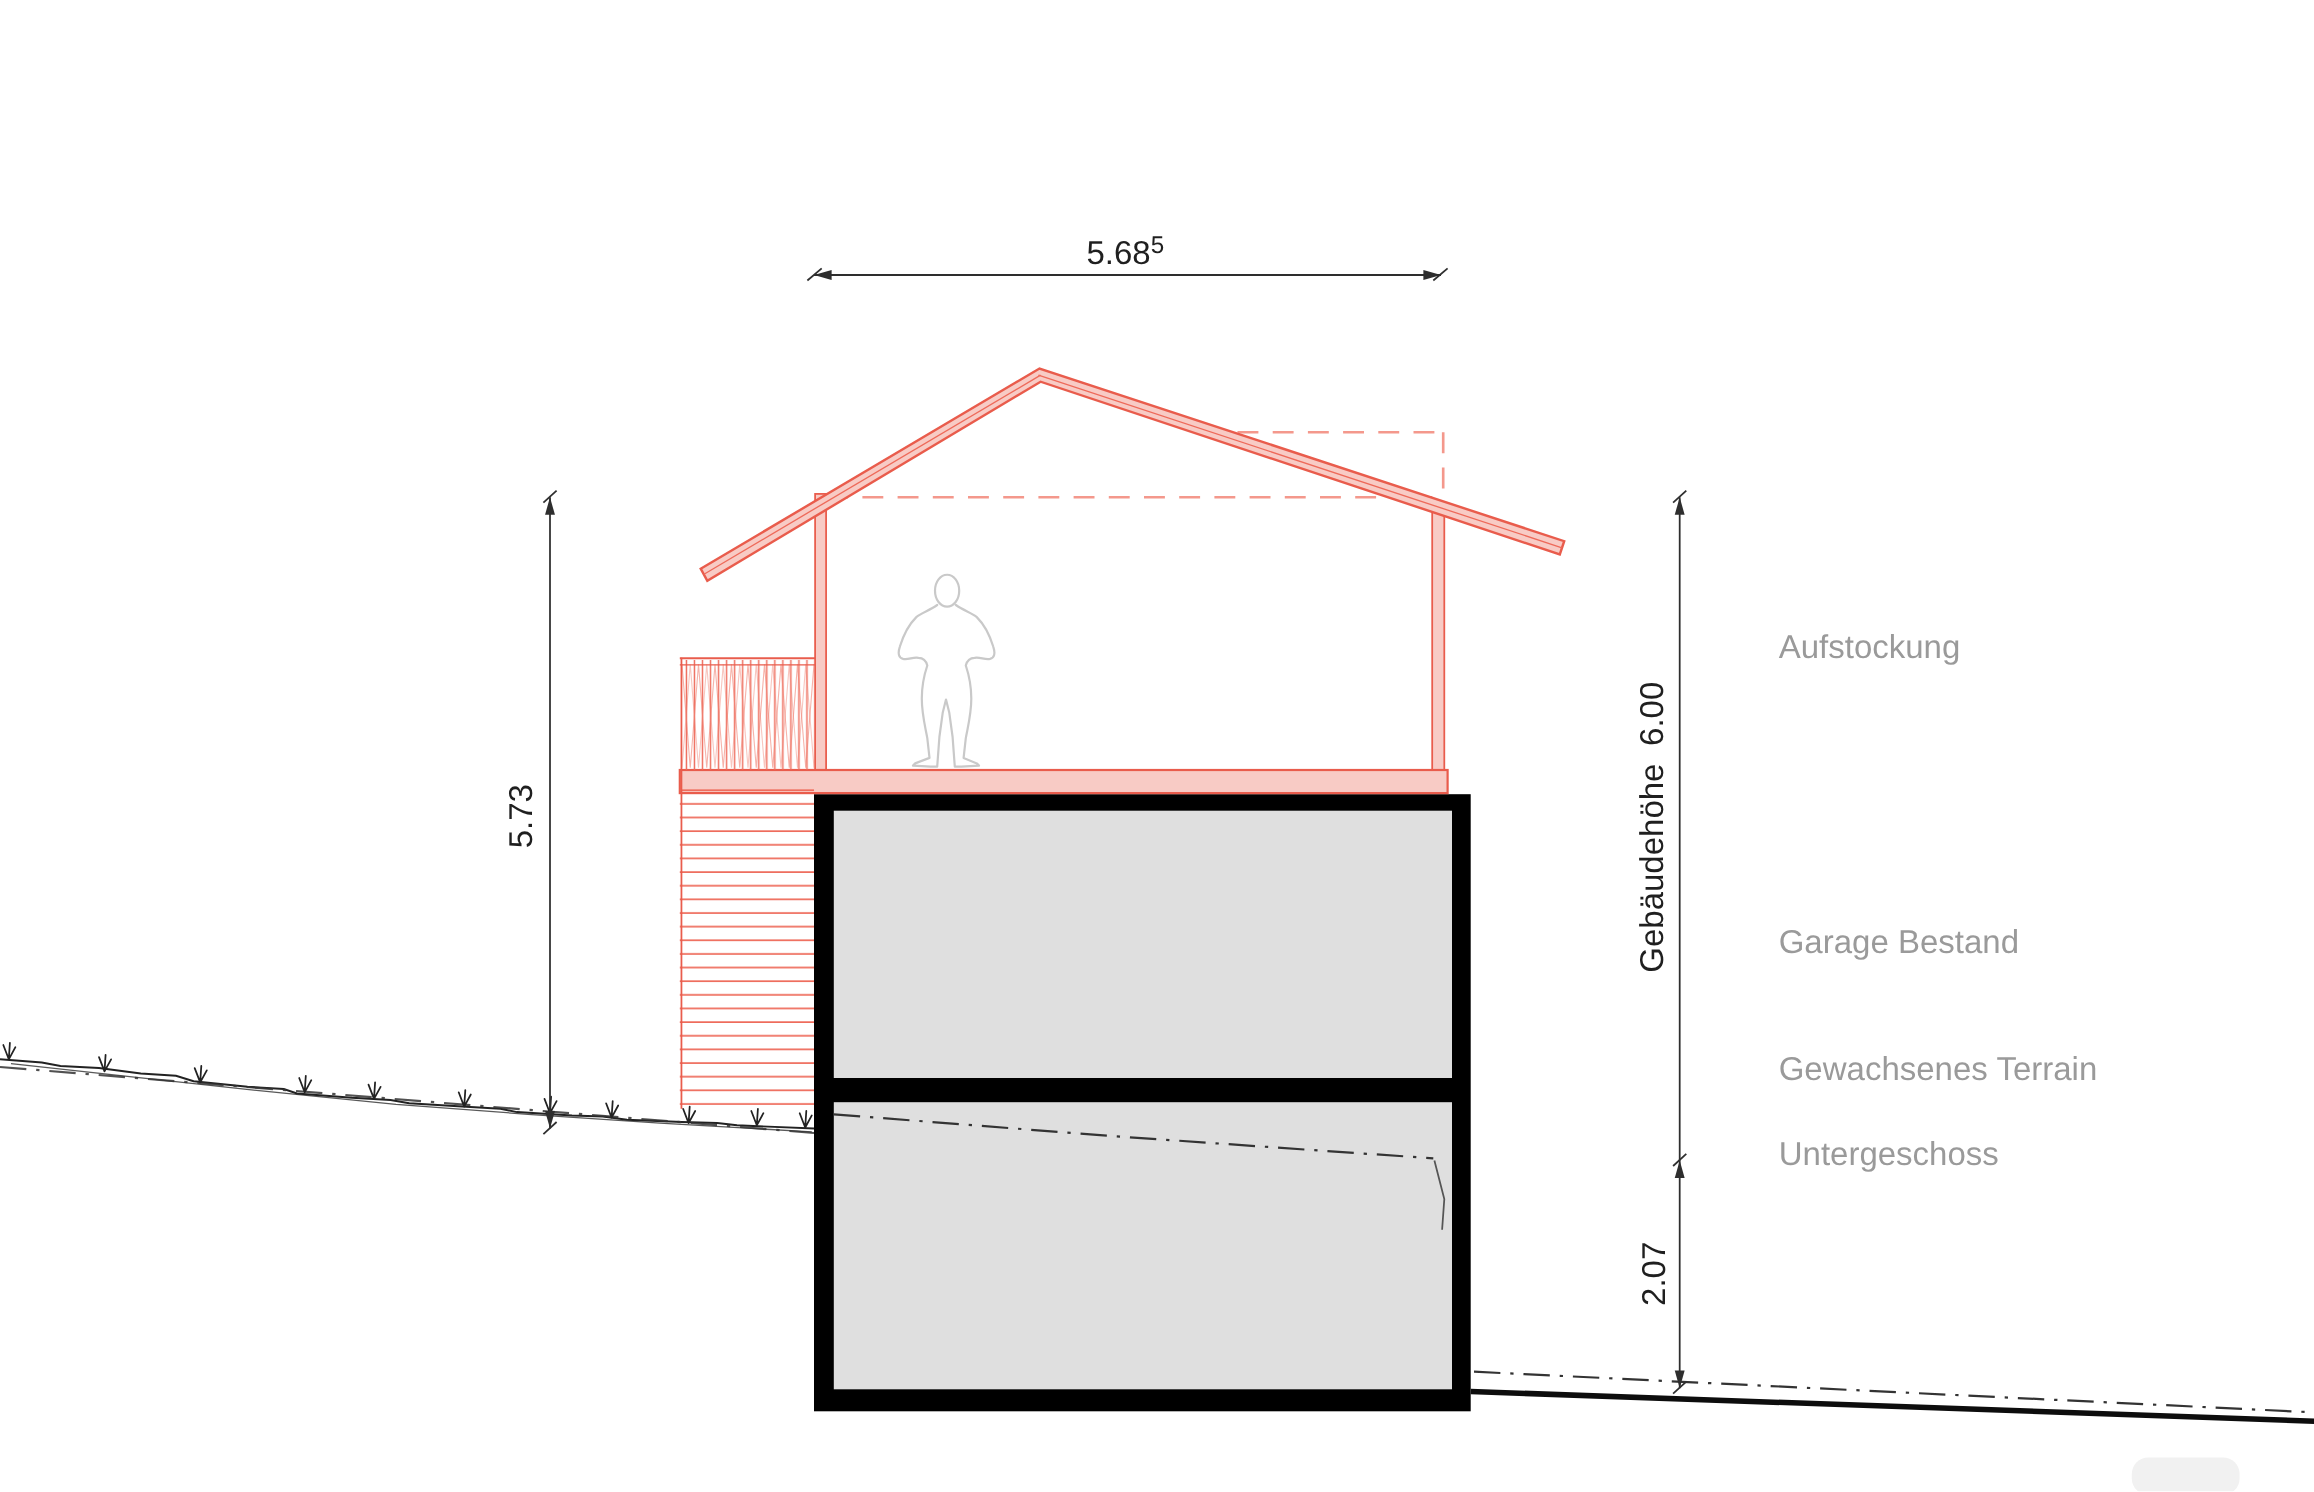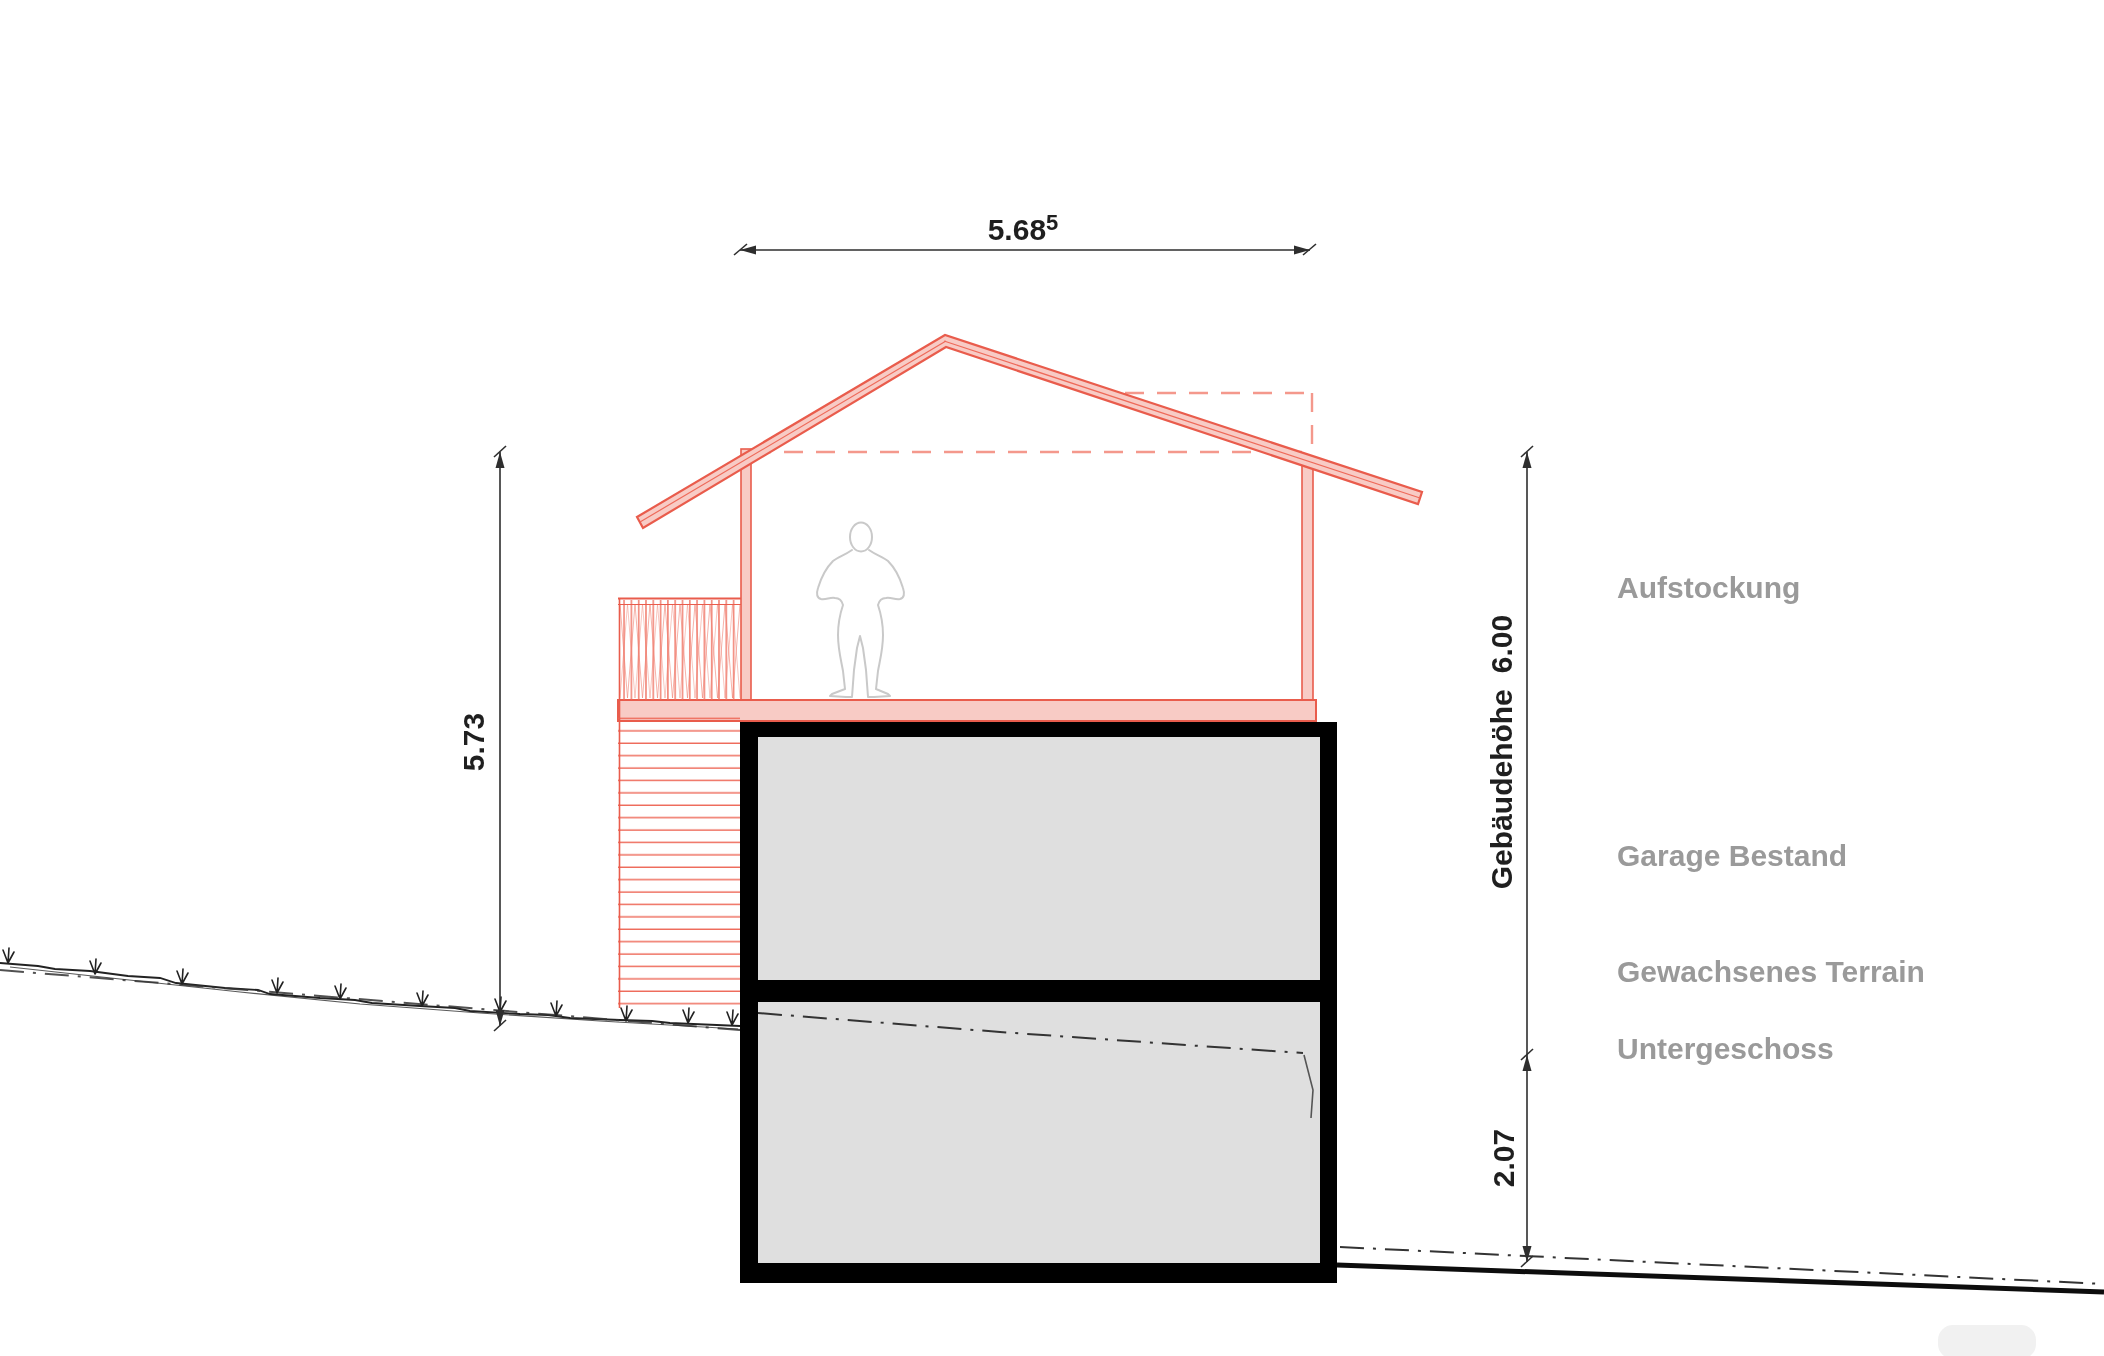--- a/index.html
+++ b/index.html
@@ -1,17 +1,17 @@
 <!DOCTYPE html>
 <html><head>
 <meta charset="utf-8">
 <style>
   html,body{margin:0;padding:0;background:#ffffff;}
   body{width:2104px;height:1356px;font-family:"Liberation Sans",sans-serif;}
-  #stage{position:relative;width:2104px;height:1356px;overflow:hidden;background:#fff;font-weight:bold;}
+  #stage{position:relative;width:2104px;height:1356px;overflow:hidden;background:#fff;}
   svg{display:block;}
   text{font-family:"Liberation Sans",sans-serif;}
   .dim-text{fill:#1f1f1f;font-size:30px;}
   .dim-sup{font-size:22px;}
   .label-text{fill:#9a9a9a;font-size:30px;}
   .dim-line{stroke:#2e2e2e;stroke-width:1.6;fill:none;}
   .dim-arrow{fill:#2e2e2e;stroke:none;}
   .red-line{stroke:#e95c4c;fill:none;}
   .red-fill{fill:#f8cbc5;}
   .dash-red{stroke:#f4988c;stroke-width:2.4;fill:none;stroke-dasharray:19 13;}

